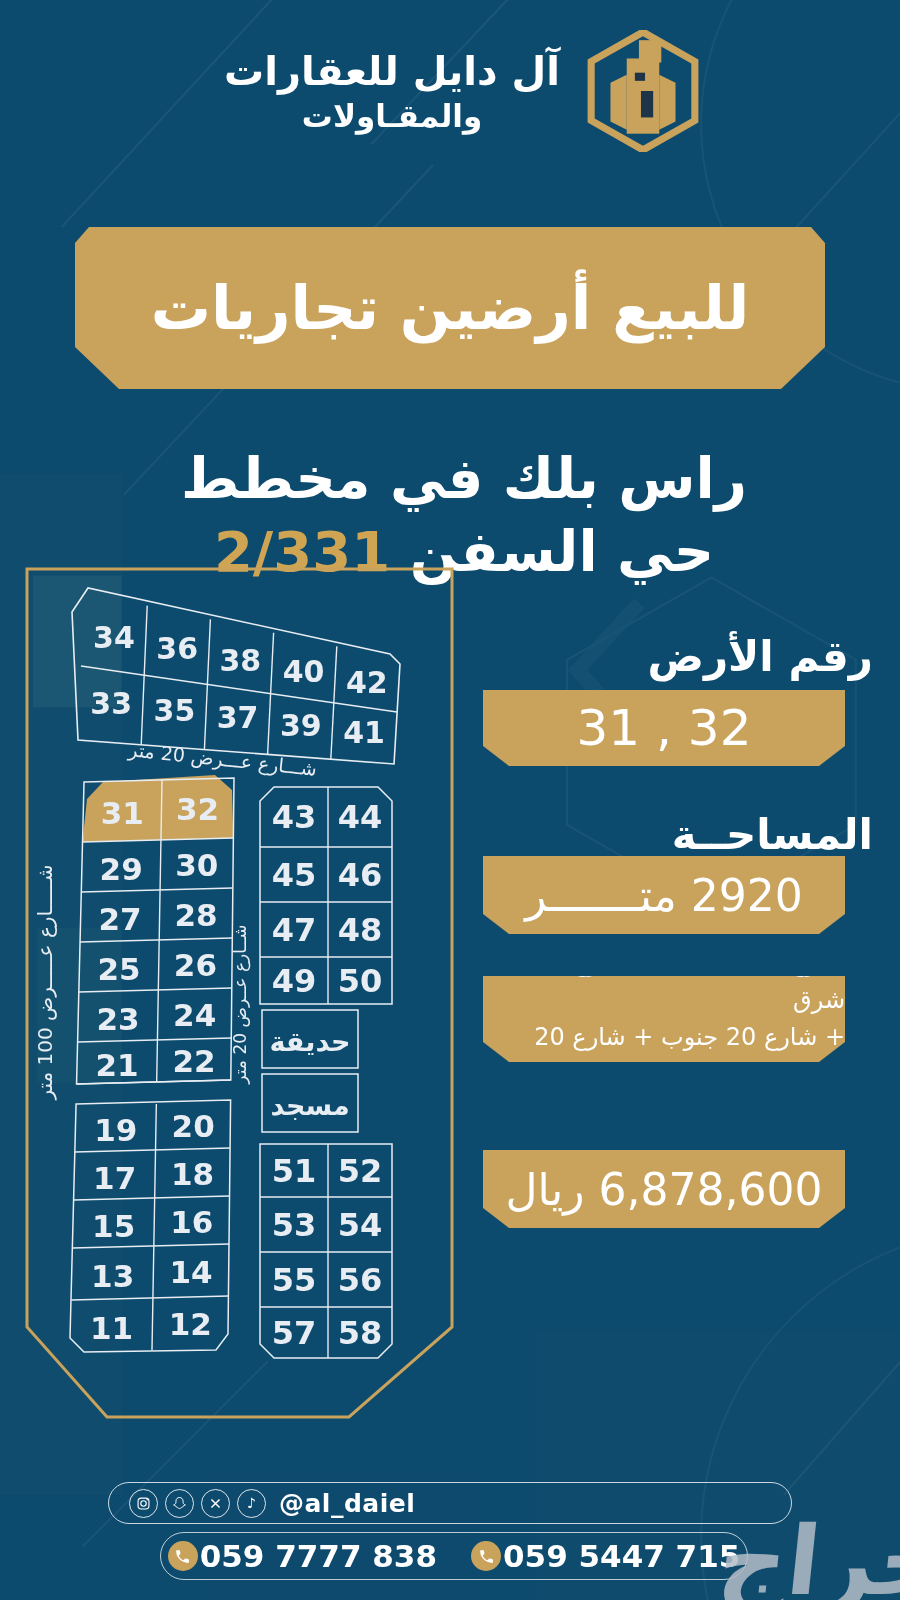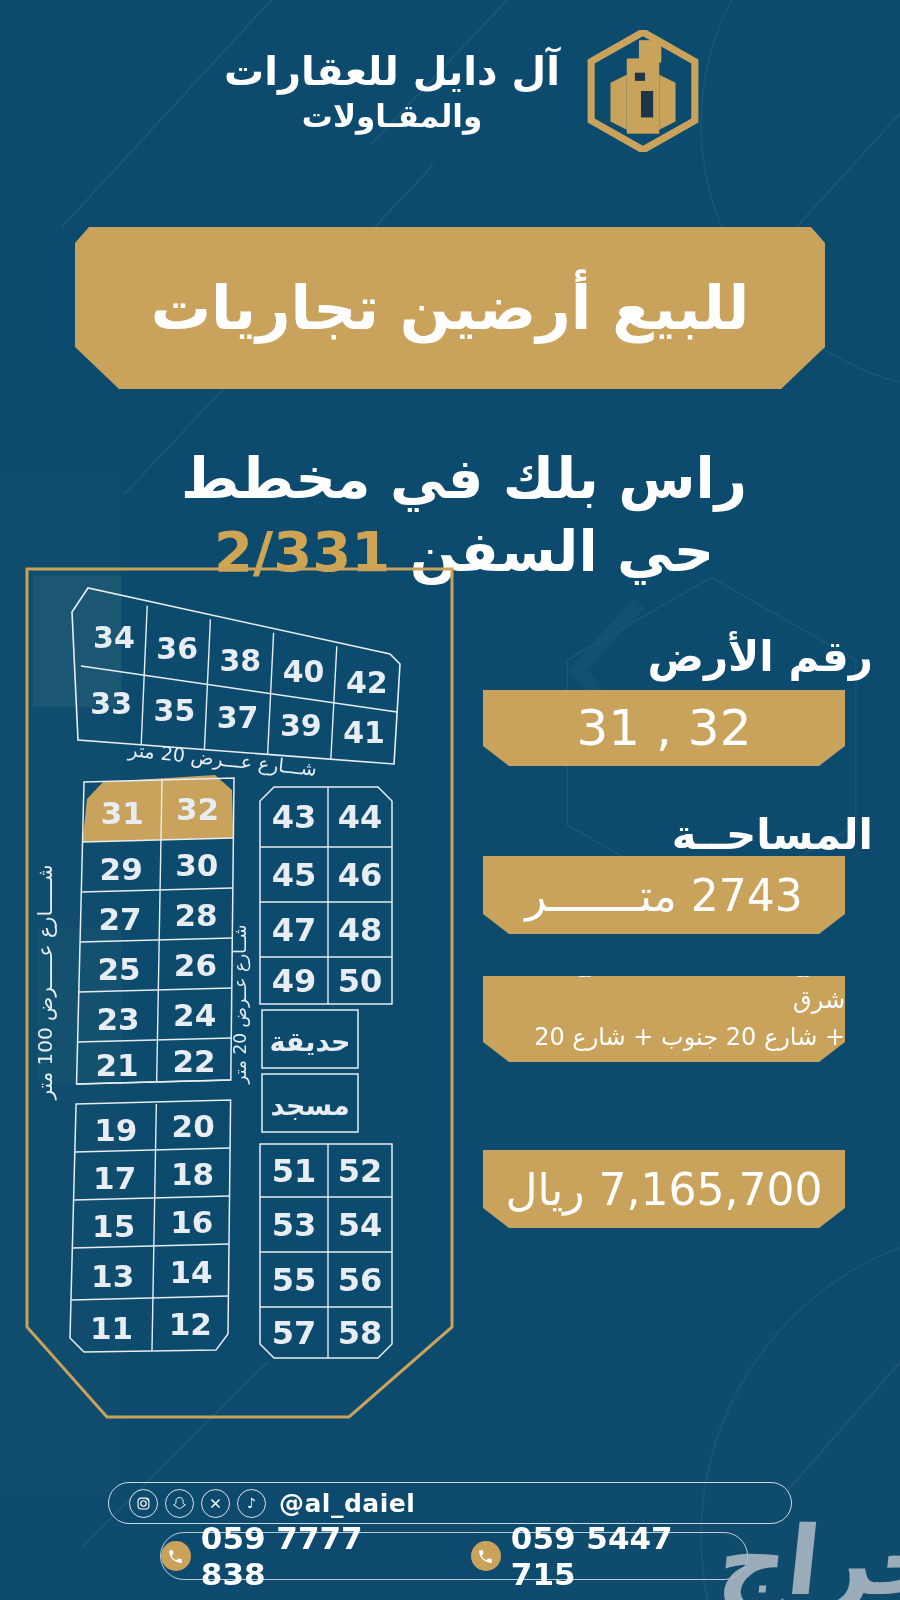--- a/index.html
+++ b/index.html
@@ -44,21 +44,21 @@
                border:1.5px solid rgba(255,255,255,.78);border-radius:22px;display:flex;
                align-items:center;padding:0 20px;gap:13px;direction:ltr;box-sizing:border-box;}
   .social{display:flex;gap:7px;align-items:center;}
   .soc{width:27px;height:27px;border:1.3px solid rgba(255,255,255,.85);border-radius:50%;
        display:flex;align-items:center;justify-content:center;font-size:14px;line-height:1;}
   .handle{font-size:25px;font-weight:bold;letter-spacing:.5px;}
   .address{margin-left:auto;direction:rtl;font-size:23px;font-weight:bold;white-space:nowrap;}
   .phone-bar{position:absolute;top:1532px;left:160px;width:588px;height:48px;
              border:1.5px solid rgba(255,255,255,.72);border-radius:24px;display:flex;
              align-items:center;justify-content:center;gap:34px;direction:ltr;box-sizing:border-box;}
-  .phone-item{display:flex;align-items:center;gap:10px;font-size:31px;font-weight:bold;}
+  .phone-item{display:flex;align-items:center;gap:2px;font-size:31px;font-weight:bold;}
   .phone-ic{width:30px;height:30px;border-radius:50%;background:#c9a25c;display:flex;
             align-items:center;justify-content:center;}
   .watermark{position:absolute;right:-20px;bottom:-16px;font-size:95px;font-weight:bold;
              color:#b3bdc7;opacity:.85;transform:skewX(-6deg);direction:rtl;}
 </style>
 </head>
 <body>
 
 <div class="poster">
 
@@ -207,30 +207,30 @@
       </svg>
   </div>
 
   <div class="info-label lbl-land">رقم الأرض</div>
   <div class="gold-pill pill-land">
     <span class="v">31 , 32</span>
   </div>
 
   <div class="info-label lbl-area">المساحــة</div>
   <div class="gold-pill pill-area">
-    <span>2743 متـــــــر</span>
+    <span>2920 متـــــــر</span>
   </div>
 
   <div class="gold-pill pill-streets">
     <span>شارع خدمه 18.50 +شارع 100 شرق</span>
     <span>+ شارع 20 جنوب + شارع 20 غرب</span>
   </div>
 
   <div class="gold-pill pill-price">
-    <span>7,165,700 ريال</span>
+    <span>6,878,600 ريال</span>
   </div>
 
   <div class="contact-bar">
     <div class="social">
       <span class="soc">
         <svg viewBox="0 0 16 16" width="15" height="15" fill="none" stroke="#fff" stroke-width="1.2">
           <rect x="2.2" y="2.2" width="11.6" height="11.6" rx="3.4"></rect>
             <circle cx="8" cy="8" r="2.9"></circle>
           <circle cx="11.9" cy="4.1" r="0.8" fill="#fff" stroke="none"></circle>
         </svg>

